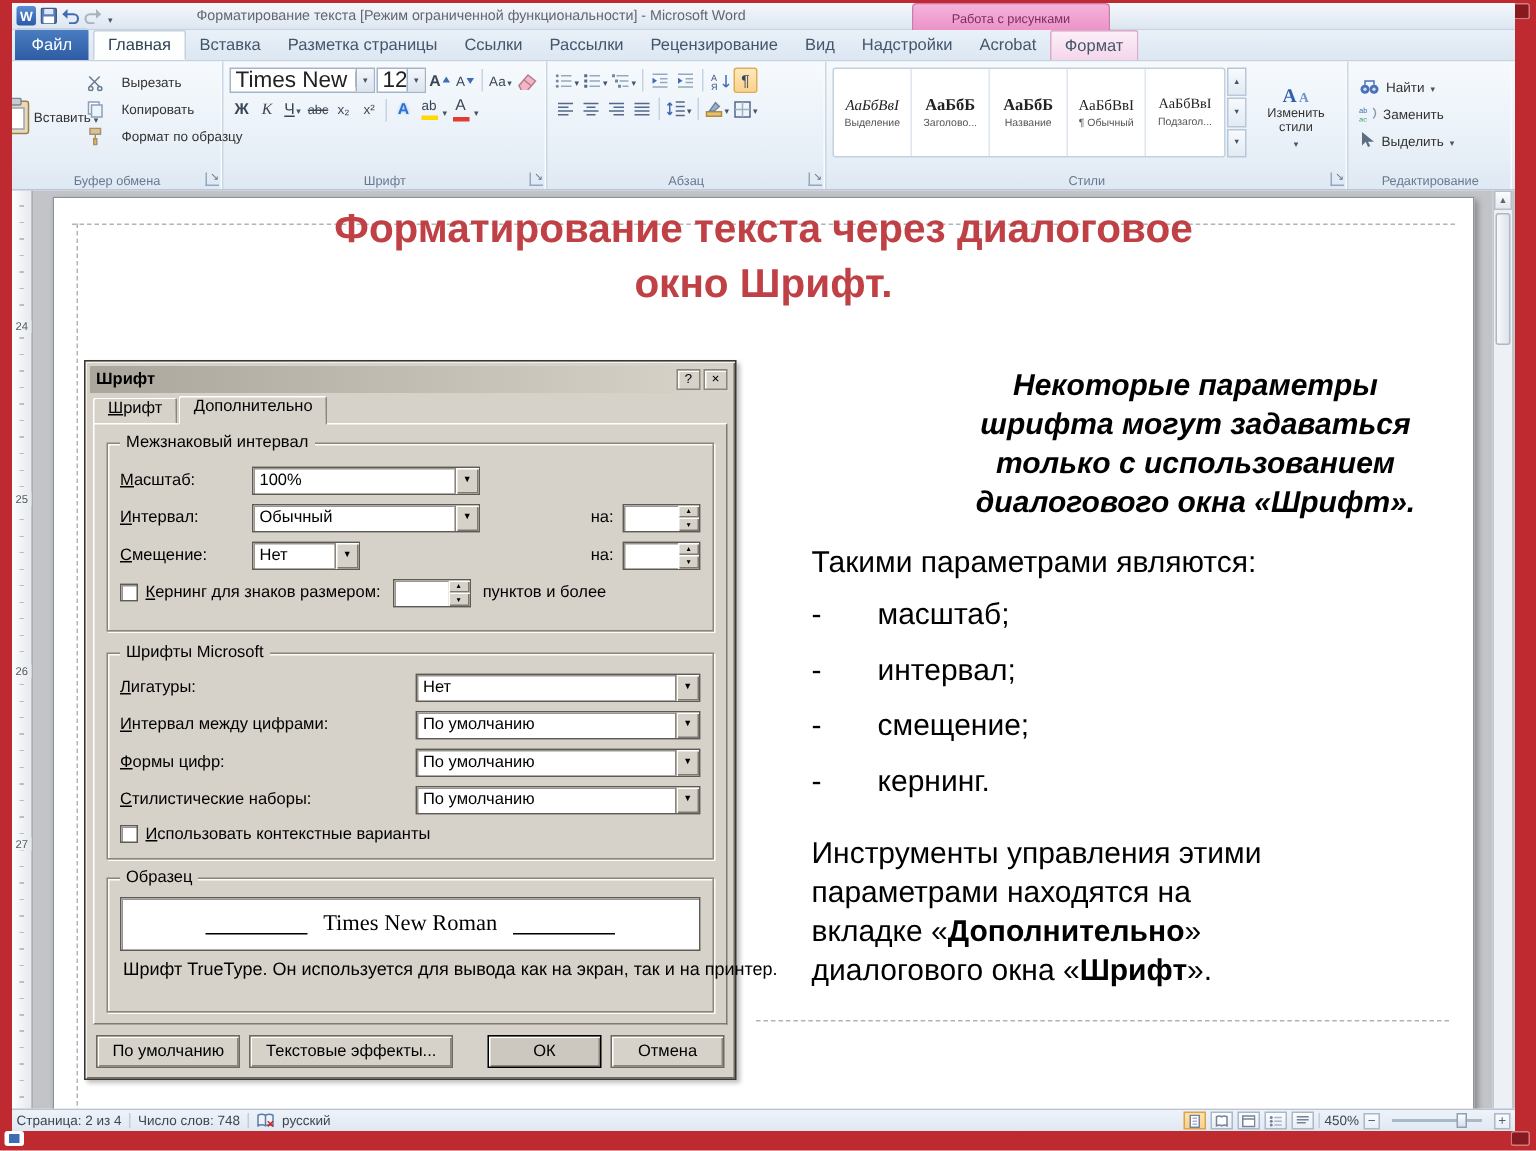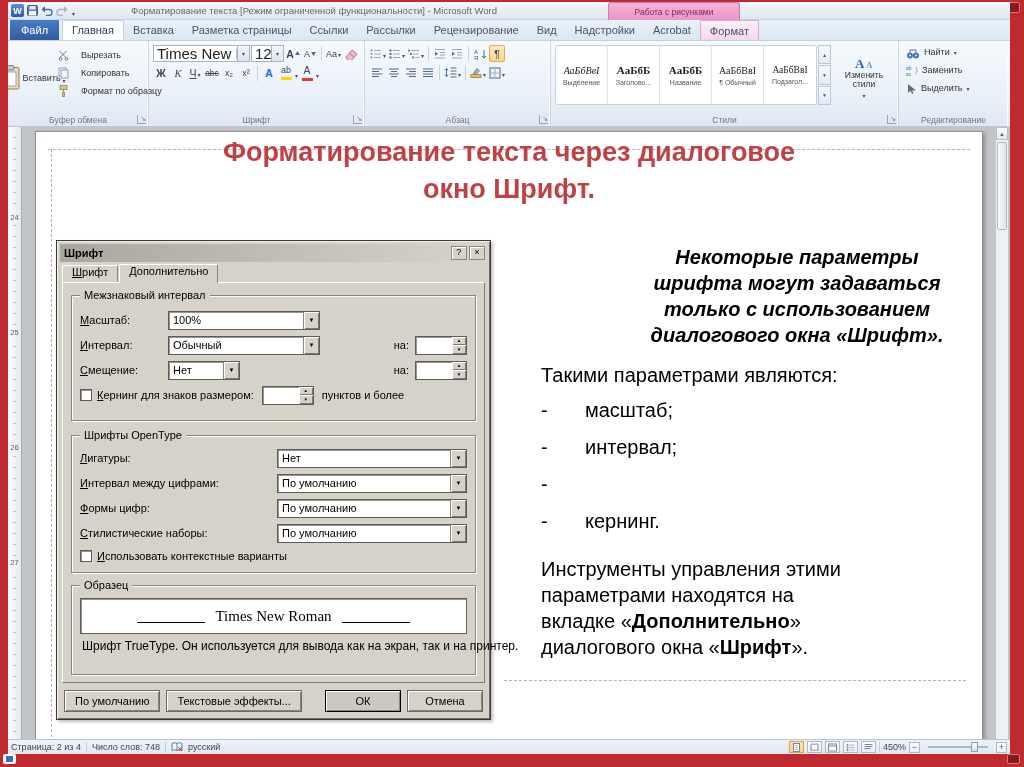--- a/index.html
+++ b/index.html
@@ -64,21 +64,21 @@
 .sprev{font-family:"Liberation Serif",serif;font-size:10px;color:#222;white-space:nowrap}
 .c0 .sprev{font-style:italic}
 .c1 .sprev,.c2 .sprev{font-weight:bold;font-size:11px}
 .c4 .sprev{font-size:9.5px}
 .sname{font-size:7px;color:#555;white-space:nowrap}
 .gscroll{width:13px;display:flex;flex-direction:column;margin:2px 2px 0 1px;gap:1px;height:60px}
 .gsb{flex:1;border:1px solid #b9c7d8;background:linear-gradient(#f7fafd,#e2eaf3);font-size:5px;color:#44536a;display:flex;align-items:center;justify-content:center}
 .chgstyles{width:62px;display:flex;flex-direction:column;align-items:center;justify-content:center;gap:1px;font-size:8.5px;color:#333;text-align:center;line-height:1.1}
 
 .edrows{display:flex;flex-direction:column;gap:2px;padding:4px 2px}
-.edr{display:flex;align-items:flex-start;gap:4px;font-size:9px;color:#333;height:16px;padding:0 3px;white-space:nowrap}
+.edr{display:flex;align-items:flex-end;gap:4px;font-size:9px;color:#333;height:16px;padding:0 3px;white-space:nowrap}
 
 .docarea{flex:1;position:relative;background:#c2c4c7;overflow:hidden}
 .vruler{position:absolute;left:0;top:0;bottom:0;width:14px;background:linear-gradient(90deg,#fcfdfe,#e6e9ed);border-right:1px solid #a7afb8}
 .vruler::before{content:"";position:absolute;left:5px;top:0;bottom:0;width:3px;background:repeating-linear-gradient(to bottom,transparent 0 10px,#b9bfc6 10px 11px)}
 .rnum{position:absolute;left:0;width:100%;text-align:center;font-size:7.5px;color:#565c63;background:inherit}
 .vscroll{position:absolute;right:2px;top:0;bottom:0;width:13px;background:#edf0f4;border-left:1px solid #c2c8cf}
 .vs-up{height:13px;border:1px solid #b6bec8;background:linear-gradient(#fbfcfd,#e4e9ef);display:flex;align-items:center;justify-content:center;font-size:6px;color:#5a6672}
 .vs-up::after{content:"▲"}
 .vs-thumb{position:absolute;top:15px;left:1px;right:1px;height:88px;background:linear-gradient(90deg,#f7f9fb,#dde3ea);border:1px solid #aeb7c2;border-radius:2px}
 
@@ -573,21 +573,21 @@
                   <span class="ud">
                     <span class="u"></span>
                     <span class="d"></span>
                   </span>
                 </span>
               <span style="margin-left:8px">пунктов и более</span>
             </div>
           </div>
 
           <div class="gb" style="top:152px;height:138px">
-            <span class="gb-lg">Шрифты OpenType</span>
+            <span class="gb-lg">Шрифты Microsoft</span>
             <div class="drow" style="margin-top:12px">
               <span class="lf u1">Лигатуры:</span>
               <span class="cb" style="width:190px">
                   <span class="tx">Нет</span>
                   <span class="db"></span>
                 </span>
             </div>
             <div class="drow">
               <span class="lf u1">Интервал между цифрами:</span>
               <span class="cb" style="width:190px">
@@ -646,20 +646,21 @@
           <div class="param">
               <span class="dsh">-</span>
               <span>масштаб;</span>
             </div>
           <div class="param">
               <span class="dsh">-</span>
               <span>интервал;</span>
             </div>
           <div class="param">
               <span class="dsh">-</span>
+              <span>смещение;</span>
             </div>
           <div class="param">
               <span class="dsh">-</span>
               <span>кернинг.</span>
             </div>
         </div>
         <div class="outro">
           <div>Инструменты управления этими</div>
           <div>параметрами находятся на</div>
           <div><span>вкладке «</span><span class="b">Дополнительно</span><span>»</span></div>

